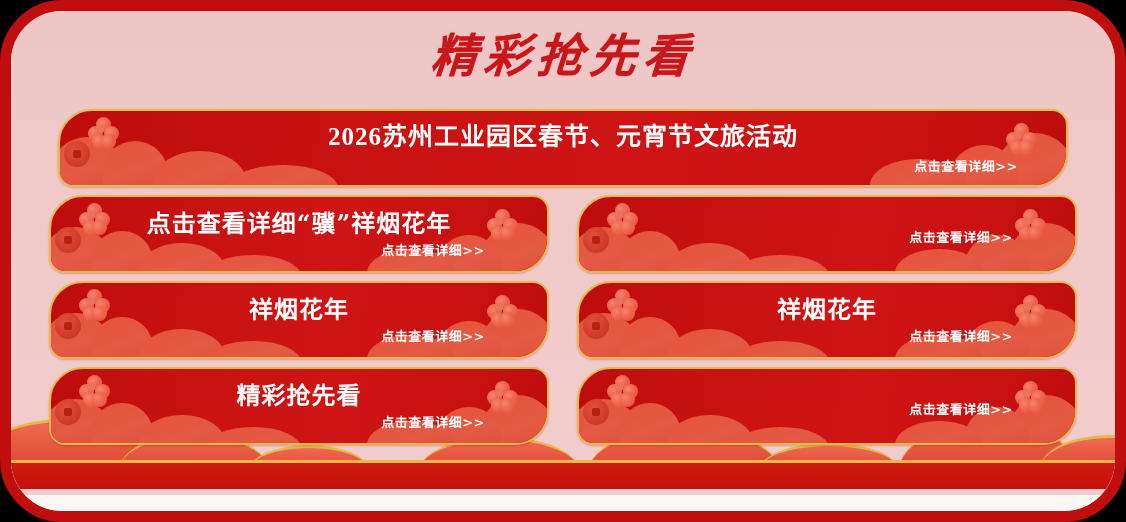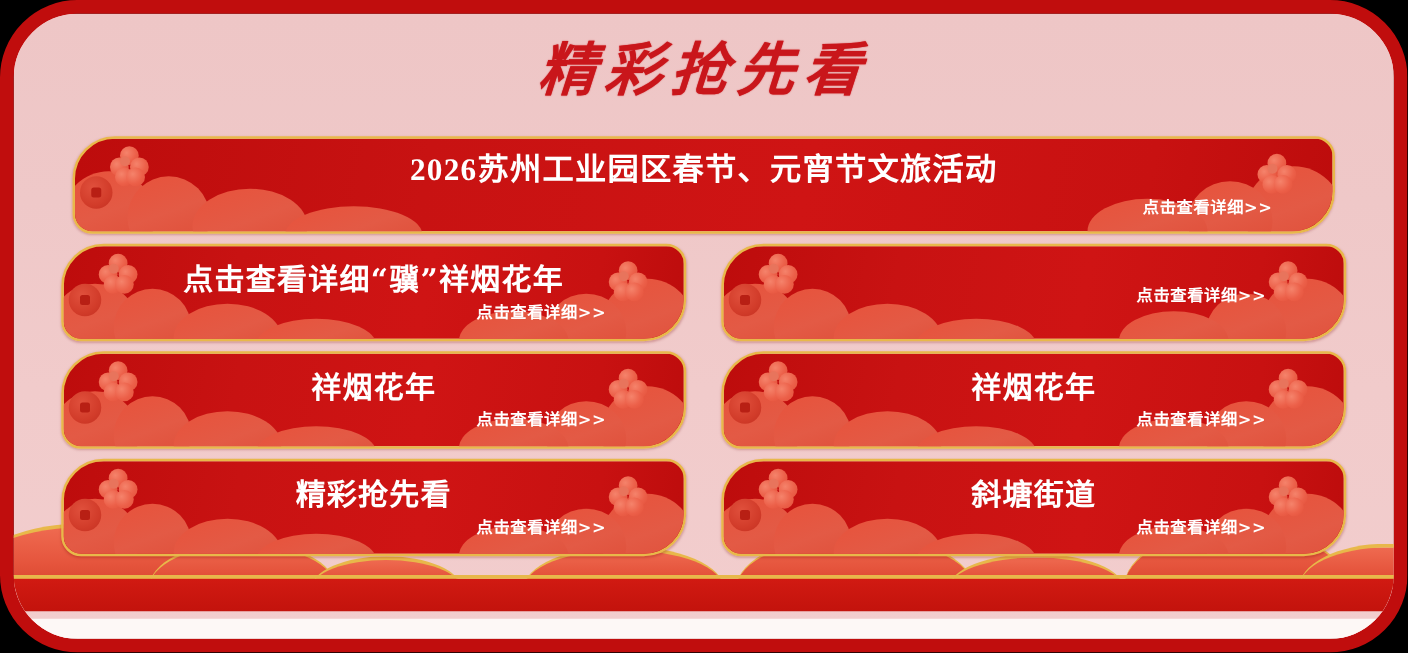--- a/index.html
+++ b/index.html
@@ -466,21 +466,20 @@
         </div>
         <div class="blossom b2">
           <div class="pt" style="left:8px;  top:0px;"></div>
           <div class="pt" style="left:0px;  top:9px;"></div>
           <div class="pt" style="left:16px; top:9px;"></div>
           <div class="pt" style="left:4px;  top:17px;"></div>
           <div class="pt" style="left:13px; top:17px;"></div>
           <div class="ct"></div>
         </div>
         <div class="banner-content">
-          <div class="banner-title">斜塘街道</div>
           <div class="banner-more">点击查看详细&gt;&gt;</div>
         </div>
       </div>
     </div>
 
   </div>
 
   <div class="bottom-deco">
     <div class="wcl" style="left:-30px;  width:190px; height:52px;"></div>
     <div class="wcl" style="left:120px;  width:150px; height:38px;"></div>

